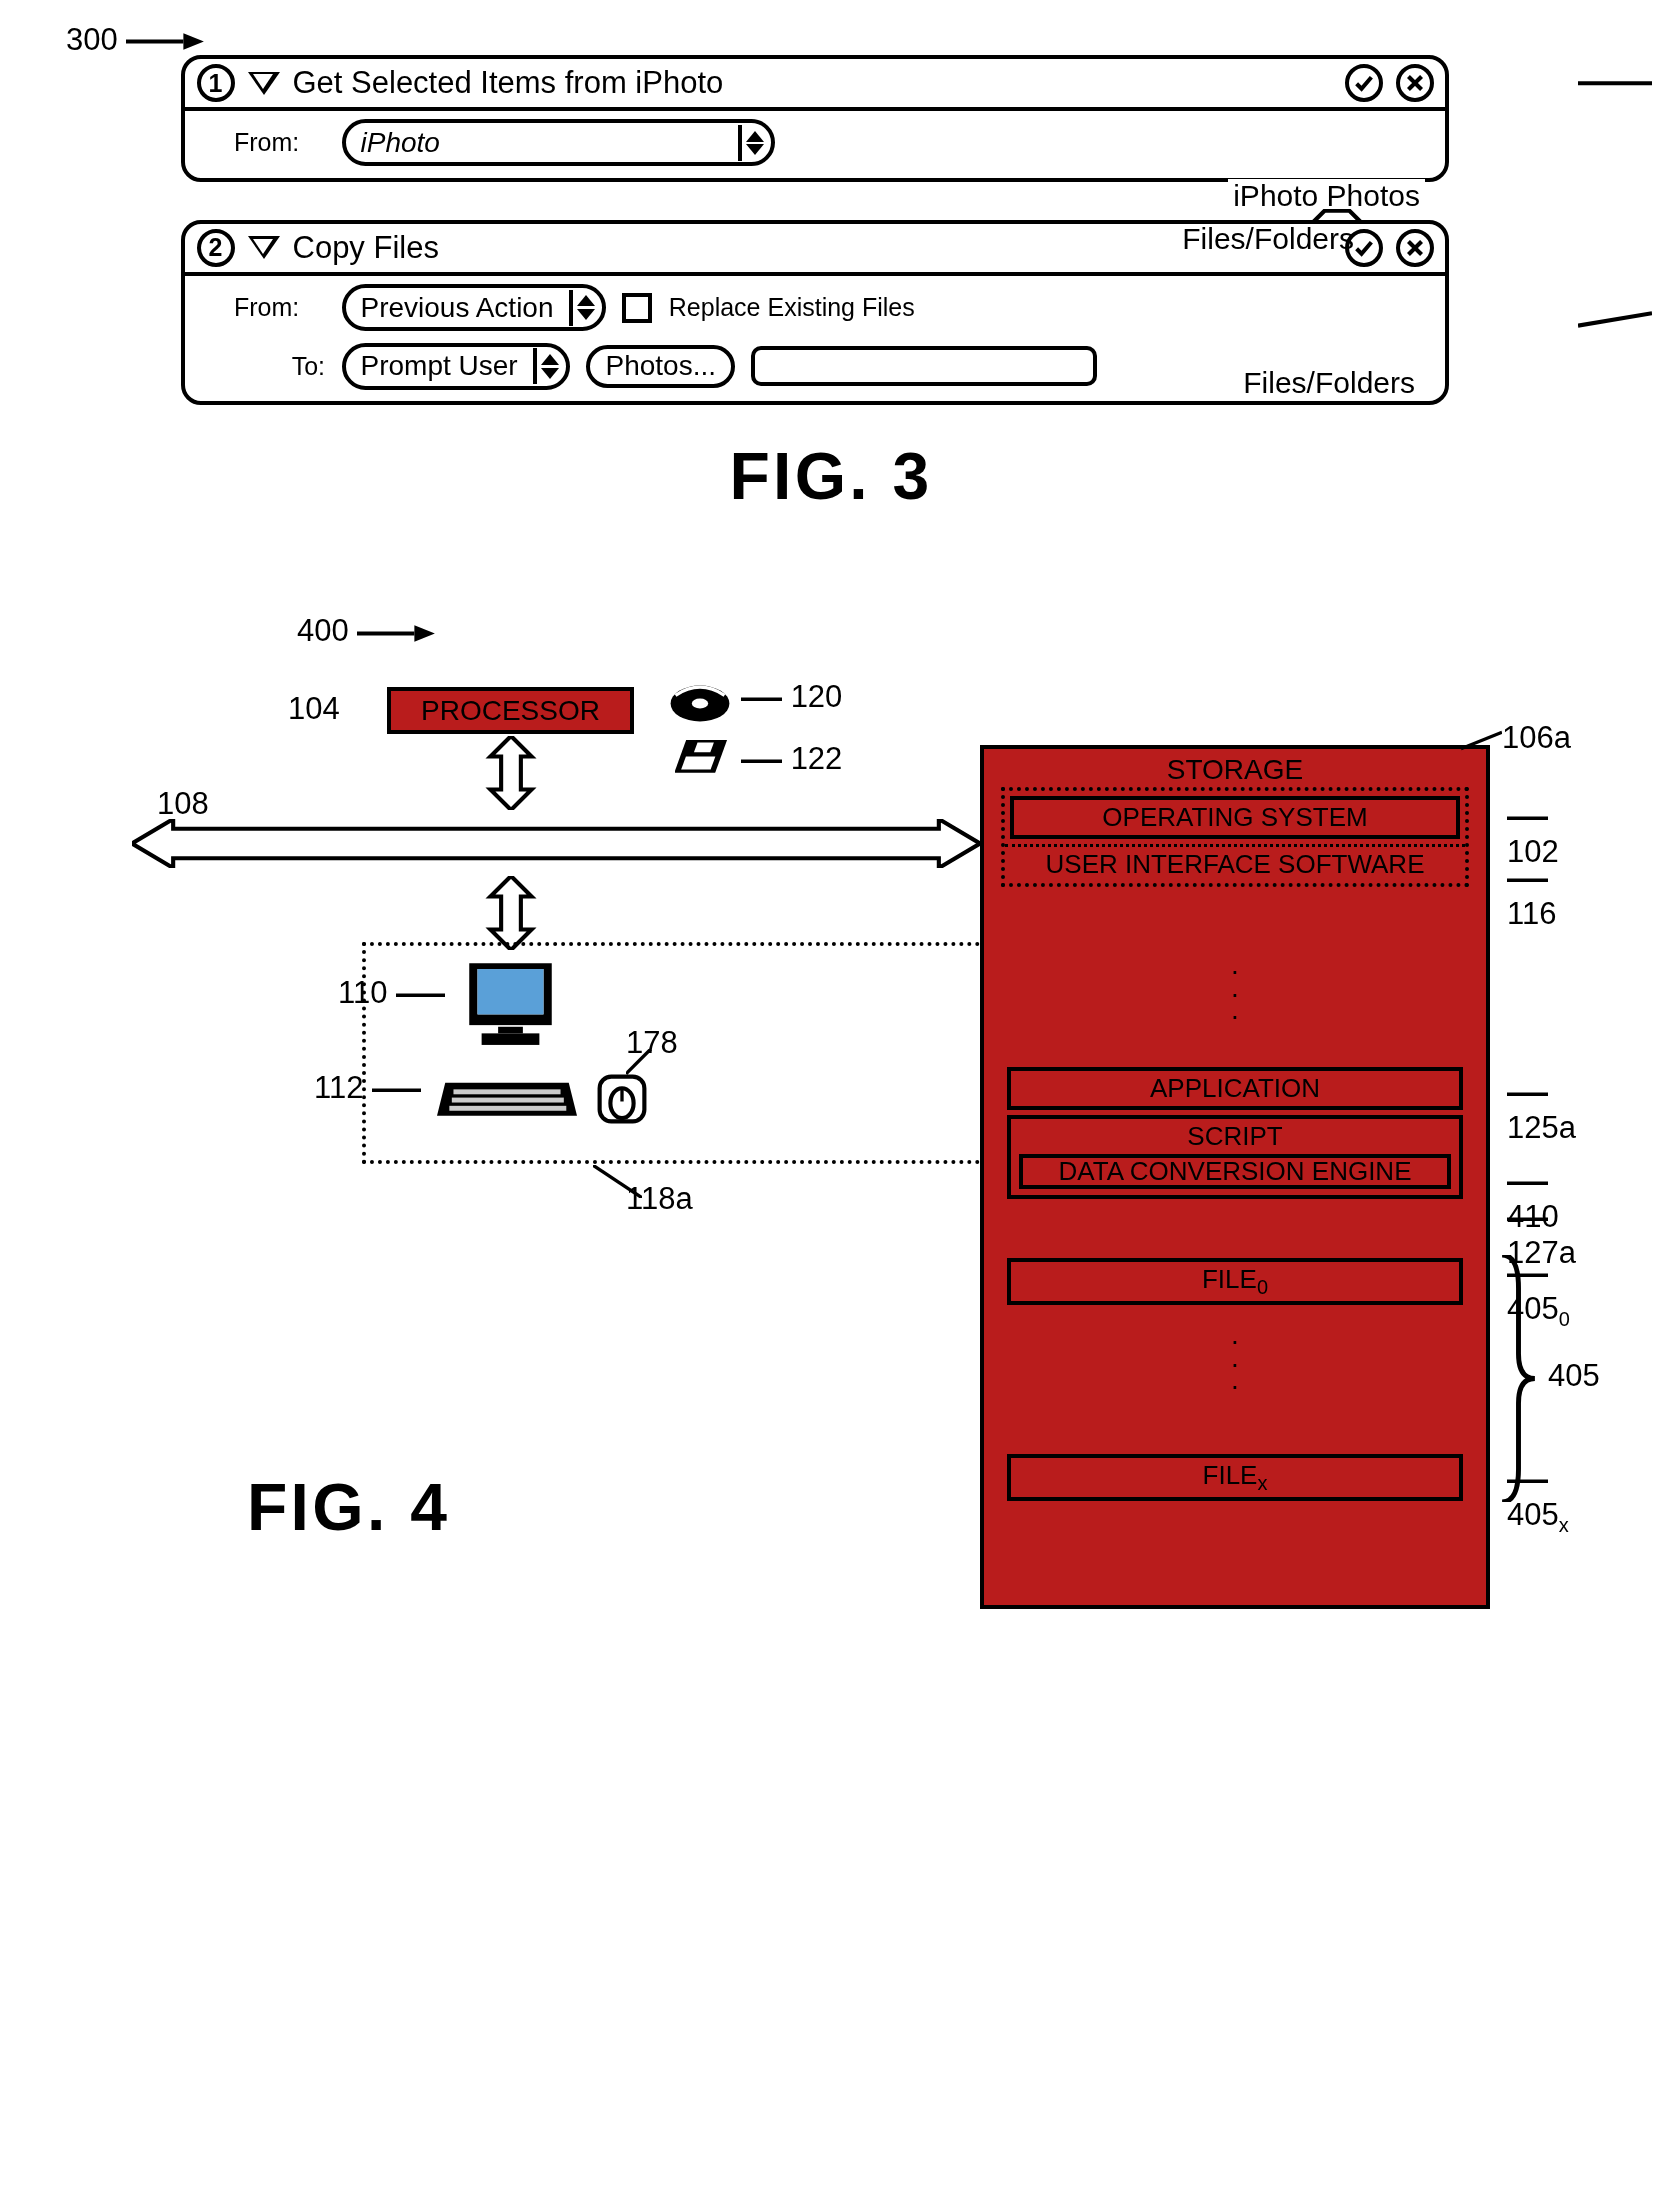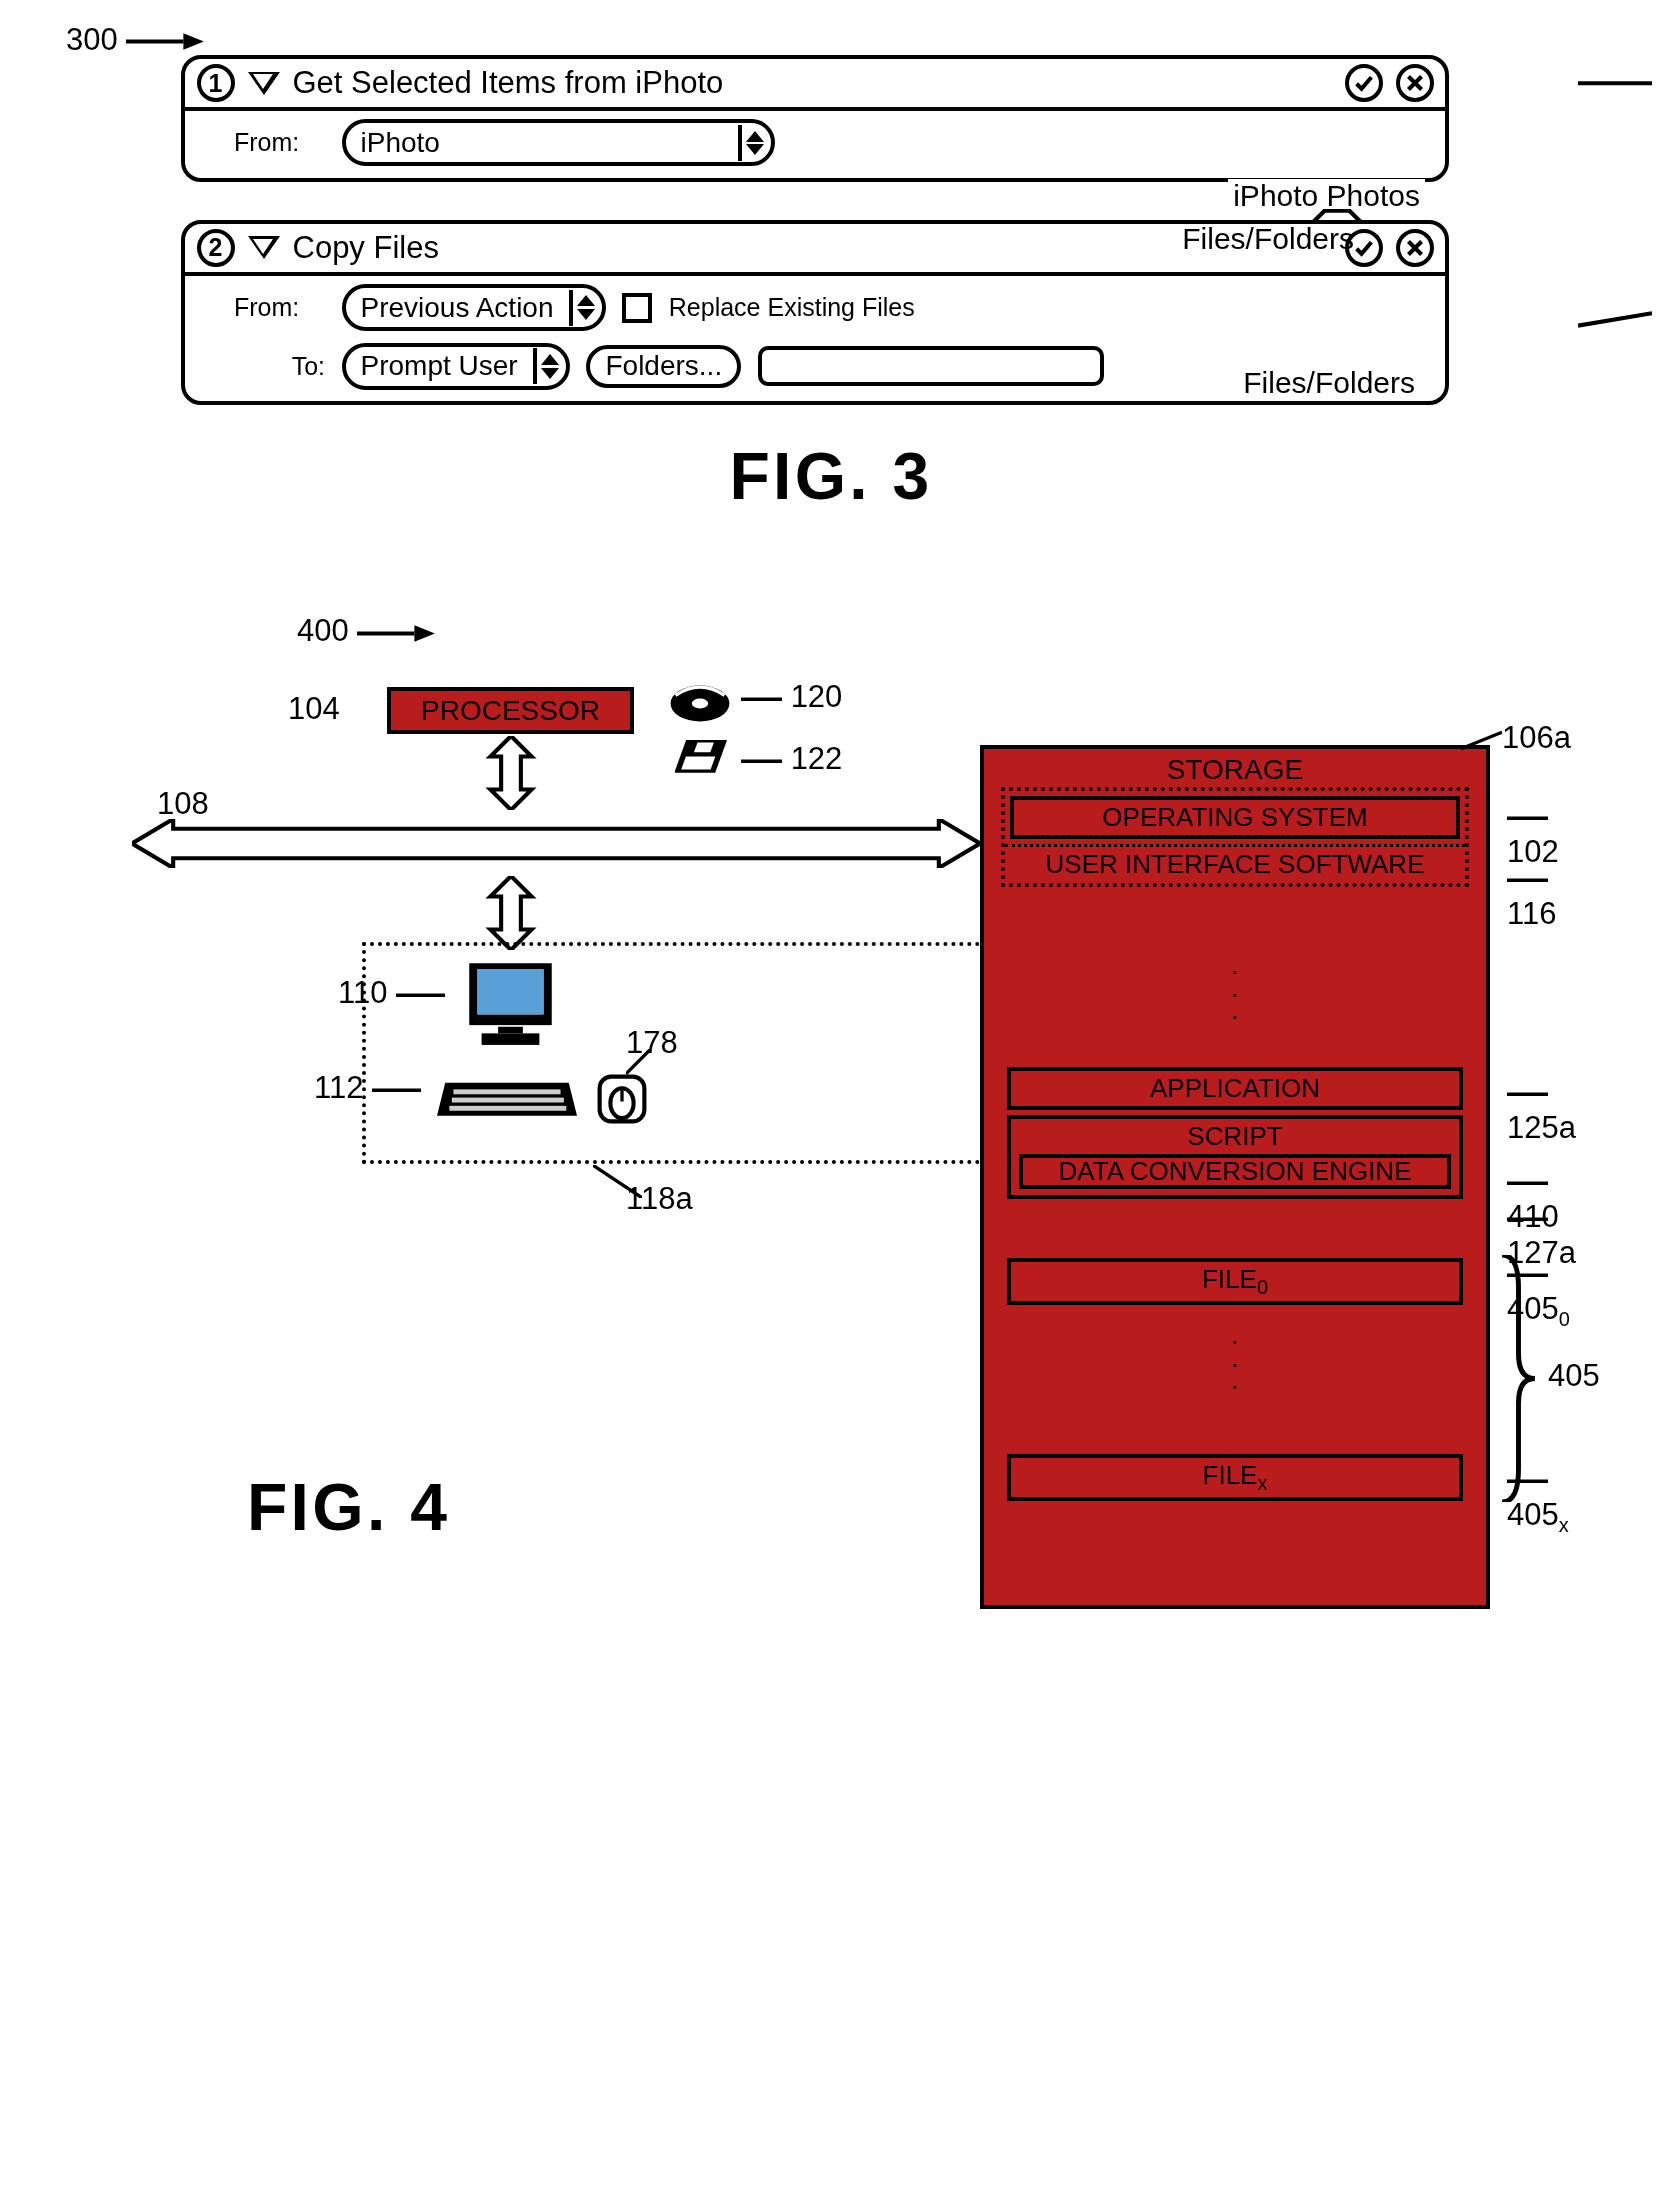--- a/index.html
+++ b/index.html
@@ -166,21 +166,21 @@
         <svg width="18" height="18" viewBox="0 0 22 22">
             <line x1="3" y1="3" x2="19" y2="19" stroke="#000" stroke-width="5"></line>
             <line x1="19" y1="3" x2="3" y2="19" stroke="#000" stroke-width="5"></line>
           </svg>
       </span>
     </div>
     <div class="panel-body">
       <div class="row">
         <span style="width:91px;">From:</span>
         <span class="pill pill-select">
-          <span style="min-width:362px; text-align:left;">iPhoto</span>
+          <span style="min-width:362px; text-align:left;font-style:italic;">iPhoto</span>
           <span class="stepper">
               <span class="tri-up"></span>
               <span class="tri-dn"></span>
             </span>
         </span>
       </div>
     </div>
     <span class="outlabel">iPhoto Photos</span>
   </div>
 
@@ -230,21 +230,21 @@
       </div>
       <div class="row">
         <span style="width:91px; text-align:right;">To:</span>
         <span class="pill pill-select">
           <span>Prompt User</span>
           <span class="stepper">
               <span class="tri-up"></span>
               <span class="tri-dn"></span>
             </span>
         </span>
-        <span class="pill">Folders...</span>
+        <span class="pill">Photos...</span>
         <span class="textfield"></span>
       </div>
     </div>
     <span class="outlabel" style="bottom:1.6px; right:25px;">Files/Folders</span>
   </div>
 
   <span class="ref" style="right:-132px; top:247px;">
     <svg width="74" height="25" style="vertical-align:middle" viewBox="0 0 90 30">
         <line x1="0" y1="20" x2="90" y2="5" stroke="#000" stroke-width="5"></line>
       </svg>

